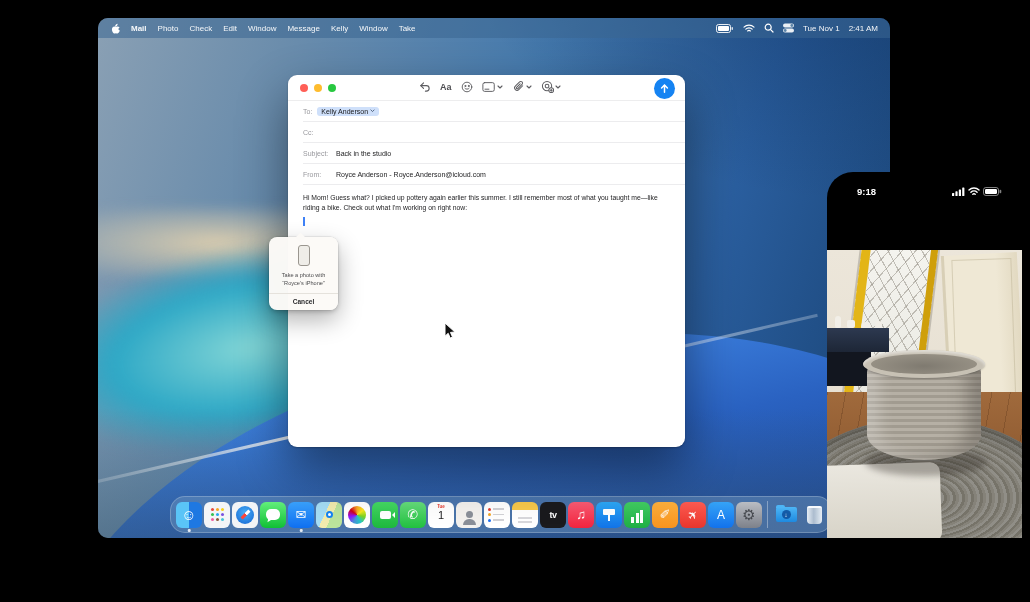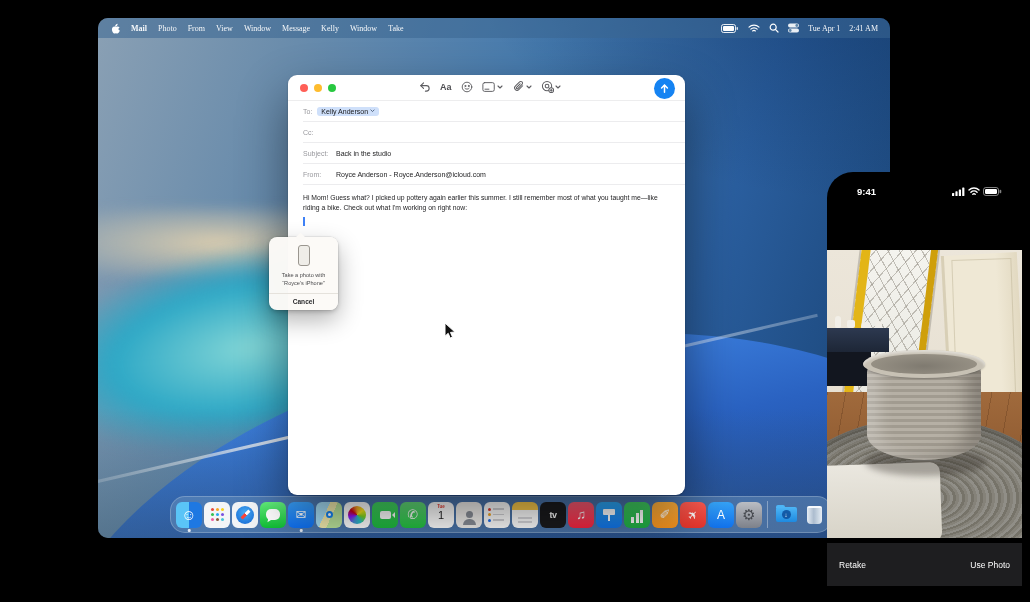--- a/index.html
+++ b/index.html
@@ -19,25 +19,25 @@
   .wp-wave-hl{left:-90px;top:388px;width:820px;height:3px;transform:rotate(-13deg);
     background:linear-gradient(90deg,rgba(255,255,255,0),rgba(255,255,255,.95) 35%,rgba(255,255,255,.25));}
   .wp-bottom{left:0;top:75%;width:100%;height:25%;background:linear-gradient(180deg,rgba(55,84,104,0),rgba(55,84,104,.45));}
 
   
   .menubar{position:absolute;left:0;top:0;width:100%;height:20px;display:flex;align-items:center;
     justify-content:space-between;padding:0 12px;background:rgba(58,102,146,.55);color:#fff;font-size:8px;z-index:5;}
   .mb-left,.mb-right{display:flex;align-items:center;gap:11px;}
   .mb-right{gap:9px;}
   .mb-app{font-weight:700;}
-  .mb-item{opacity:.95;font-family:Liberation Serif, serif;}
+  .mb-item{opacity:.95;}
   .mb-icon svg{display:block;}
 
   
-  .mail-window{position:absolute;left:190px;top:57px;width:397px;height:420px;background:#fff;border-radius:9px;
+  .mail-window{position:absolute;left:190px;top:57px;width:397px;height:372px;background:#fff;border-radius:9px;
     box-shadow:0 1px 2px rgba(0,0,0,.25),0 22px 50px rgba(0,0,0,.45);z-index:10;}
   .titlebar{position:relative;height:26px;border-bottom:1px solid #ededee;}
   .lights{position:absolute;left:12px;top:9px;display:flex;gap:6px;}
   .light{width:8px;height:8px;border-radius:50%;}
   .l-red{background:#ff5f57;} .l-yellow{background:#febc2e;} .l-green{background:#28c840;}
   .tools{position:absolute;left:130px;top:5px;display:flex;align-items:center;gap:9px;color:#5d5d61;}
   .tool{display:flex;align-items:center;gap:1px;}
   .tool svg{display:block;}
   .aa{font-size:9px;font-weight:600;color:#4e4e52;}
   .send-btn{position:absolute;right:10px;top:3px;width:21px;height:21px;border-radius:50%;background:#1583f2;
@@ -199,22 +199,22 @@
 
     <div class="menubar">
       <div class="mb-left">
         <span class="mb-icon">
           <svg width="10" height="11" viewBox="0 0 12 13">
               <path fill="#fff" d="M8.4 3.2c.5-.6.9-1.5.7-2.3-.7.1-1.6.5-2.1 1.2-.5.5-.9 1.4-.7 2.2.8 0 1.6-.5 2.1-1.1zm1.6 4.7c0-1.7 1.4-2.5 1.4-2.5S10.7 4.3 9.3 4.2c-.9-.1-1.7.5-2.2.5-.4 0-1.1-.5-1.9-.5C3.8 4.2 2.3 5.5 2.3 7.7c0 2.2 1.7 4.8 2.9 4.8.6 0 1-.4 1.9-.4.9 0 1.2.4 1.9.4 1.3 0 2.7-2.5 2.7-3.5-.1-.1-1.7-.7-1.7-2.1z"></path>
             </svg>
         </span>
         <span class="mb-item mb-app">Mail</span>
         <span class="mb-item">Photo</span>
-        <span class="mb-item">From</span>
-        <span class="mb-item">View</span>
+        <span class="mb-item">Check</span>
+        <span class="mb-item">Edit</span>
         <span class="mb-item">Window</span>
         <span class="mb-item">Message</span>
         <span class="mb-item">Kelly</span>
         <span class="mb-item">Window</span>
         <span class="mb-item">Take</span>
       </div>
       <div class="mb-right">
         <span class="mb-icon">
           <svg width="18" height="9" viewBox="0 0 18 9">
               <rect x="0.5" y="0.5" width="14" height="8" rx="2" fill="none" stroke="#fff" opacity=".9"></rect>
@@ -236,21 +236,21 @@
             </svg>
         </span>
         <span class="mb-icon">
           <svg width="11" height="10" viewBox="0 0 11 10" fill="#fff">
               <rect x="0" y="0.5" width="11" height="4" rx="2" opacity=".9"></rect>
               <circle cx="8.8" cy="2.5" r="1.4" fill="#5b84a8"></circle>
               <rect x="0" y="5.5" width="11" height="4" rx="2" opacity=".9"></rect>
               <circle cx="2.2" cy="7.5" r="1.4" fill="#5b84a8"></circle>
             </svg>
         </span>
-        <span class="mb-item">Tue Apr 1</span>
+        <span class="mb-item">Tue Nov 1</span>
         <span class="mb-item">2:41 AM</span>
       </div>
     </div>
 
     <div class="mail-window">
       <div class="titlebar">
         <div class="lights">
           <span class="light l-red"></span>
           <span class="light l-yellow"></span>
           <span class="light l-green"></span>
@@ -441,21 +441,21 @@
           </span>
       </div>
       <div class="di">
           <span class="trash-can"></span>
         </div>
     </div>
   </div>
 
   <div class="iphone">
     <div class="ip-status">
-      <span class="ip-time">9:41</span>
+      <span class="ip-time">9:18</span>
       <span class="ip-sicons">
         <span>
           <svg width="13" height="9" viewBox="0 0 13 9" fill="#fff">
               <rect x="0" y="6" width="2.2" height="3" rx=".6"></rect>
               <rect x="3.4" y="4.3" width="2.2" height="4.7" rx=".6"></rect>
               <rect x="6.8" y="2.5" width="2.2" height="6.5" rx=".6"></rect>
               <rect x="10.2" y="0.5" width="2.2" height="8.5" rx=".6"></rect>
             </svg>
         </span>
         <span>
@@ -486,19 +486,15 @@
       <div class="pt pt-opening"></div>
       <div class="pt pt-floor"></div>
       <div class="pt pt-wheel"></div>
       <div class="pt pt-pan"></div>
       <div class="pt pt-bowlshadow"></div>
       <div class="pt pt-bowlbody"></div>
       <div class="pt pt-bowlrim"></div>
       <div class="pt pt-bowlinner"></div>
     </div>
 
-    <div class="ip-bar">
-      <span>Retake</span>
-      <span>Use Photo</span>
-    </div>
   </div>
 
 </div>
 
 </body></html>

